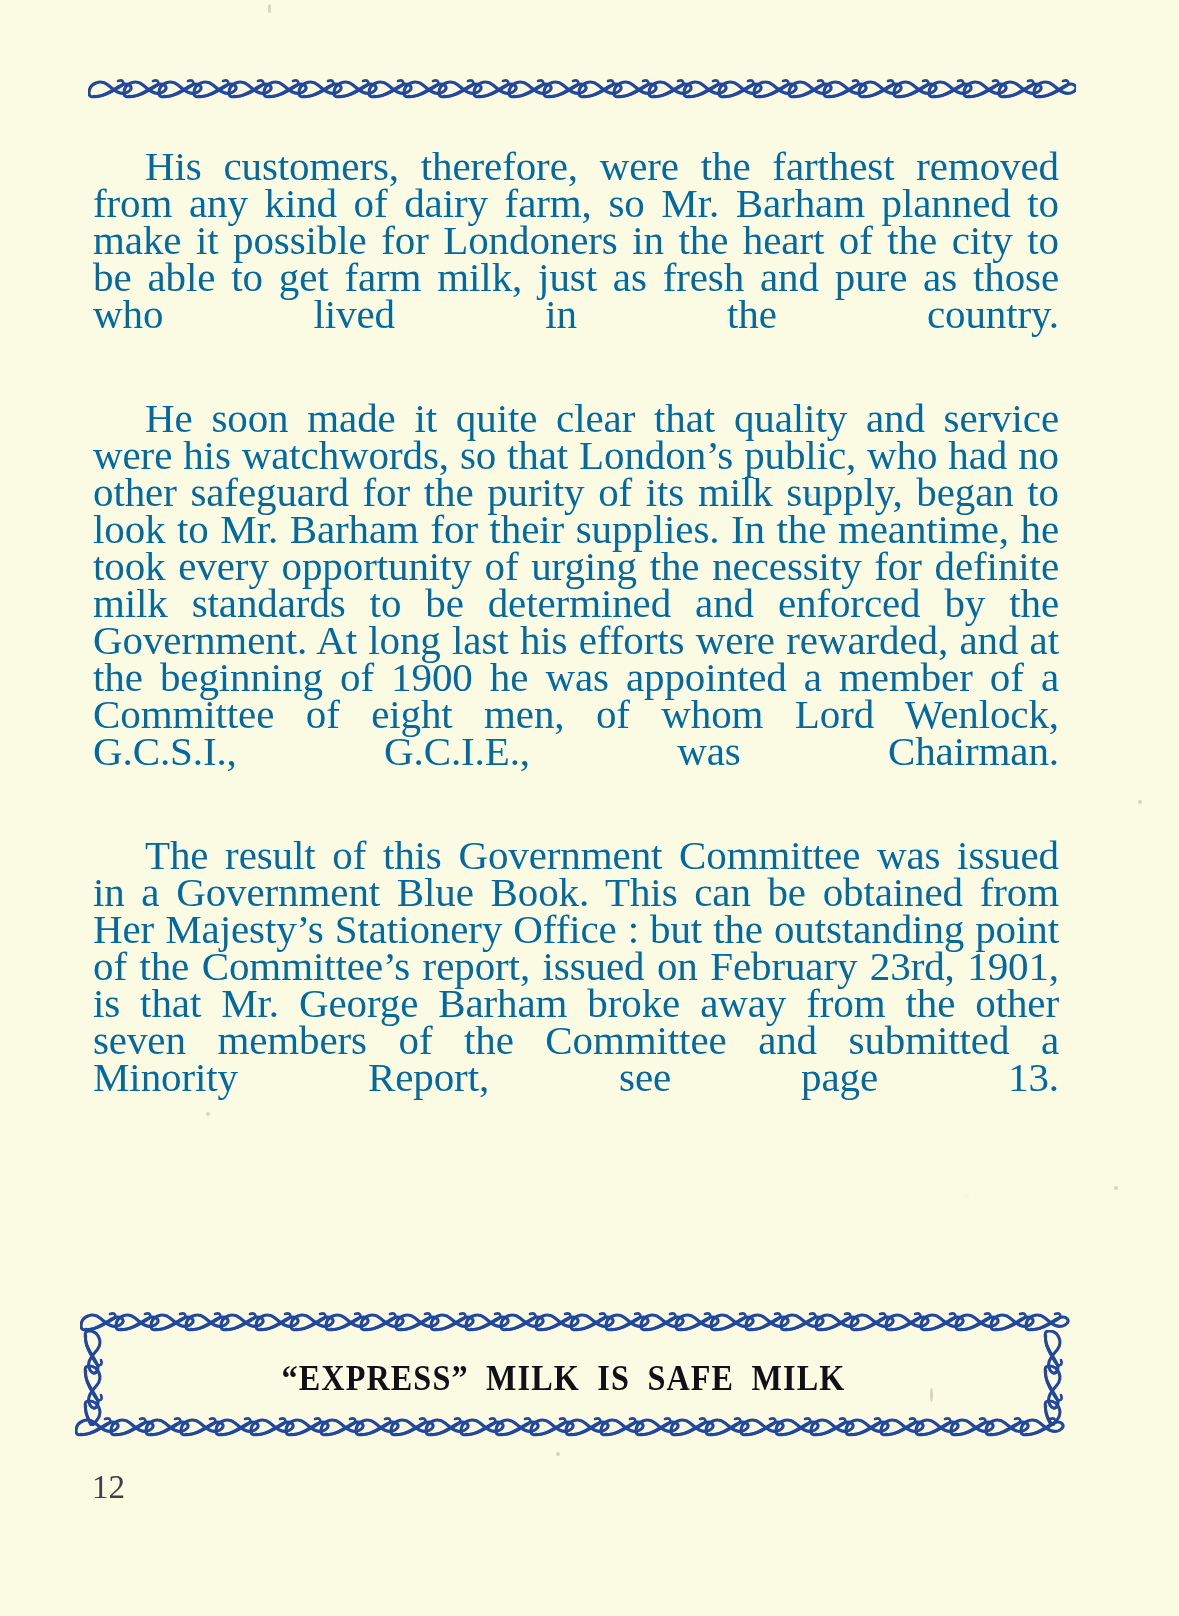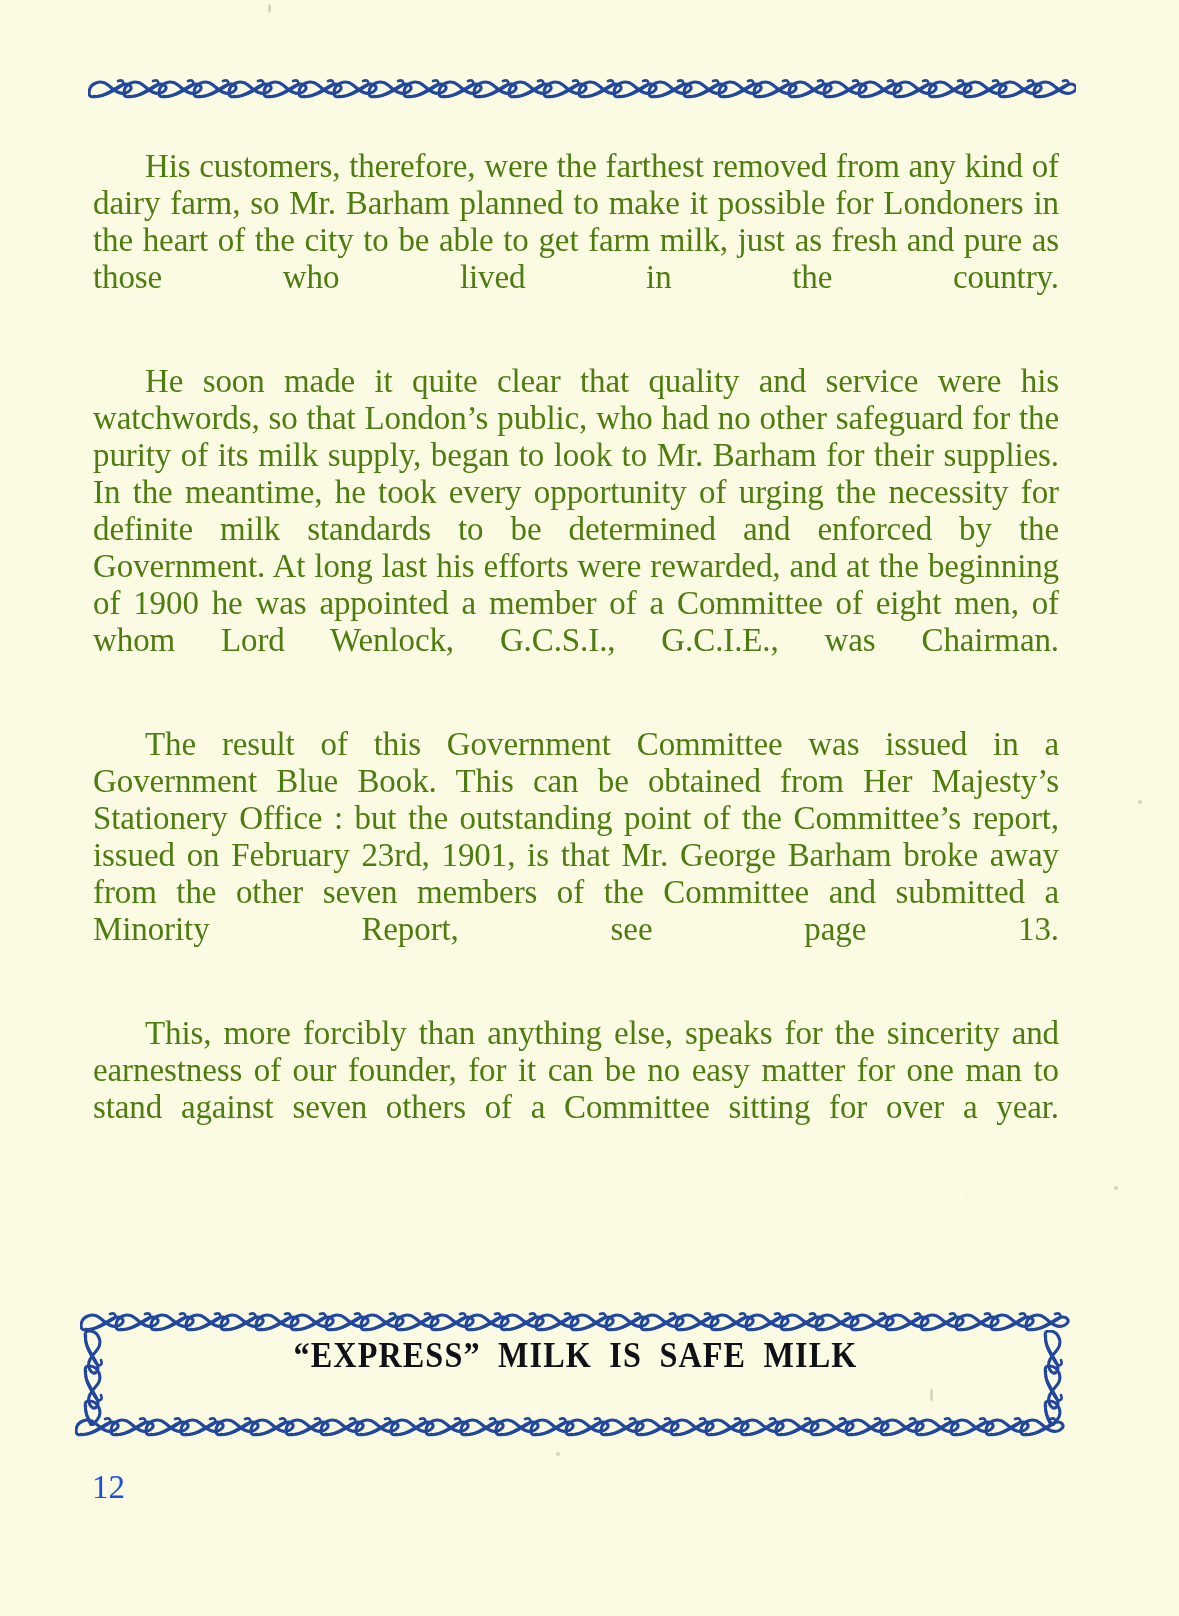--- a/index.html
+++ b/index.html
@@ -58,43 +58,43 @@
     position: absolute;
     left: 93px;
     top: 148px;
     width: 966px;
   }
 
   .para {
     margin: 0 0 30px 0;
     text-align: justify;
     text-justify: inter-word;
-    font-size: 33px;
+    font-size: 41px;
     line-height: 37px;
     text-indent: 52px;
     letter-spacing: -0.1px;
     word-spacing: 0.5px;
-    color: #4d7c0f;
+    color: #0369a1;
   }
   .para:last-child { margin-bottom: 0; }
   .para::after {
     content: "";
     display: inline-block;
     width: 100%;
   }
 
   
   .slogan-panel {
     position: absolute;
-    left: 80px;
+    left: 68px;
     top: 1336px;
     width: 990px;
     height: 86px;
     display: flex;
-    align-items: flex-start;
+    align-items: center;
     justify-content: center;
   }
   .slogan {
     font-family: "Liberation Serif", "DejaVu Serif", serif;
     font-weight: 700;
     font-size: 35px;
     letter-spacing: 1.2px;
     word-spacing: 9px;
     color: #101118;
     transform: scaleX(0.92);
@@ -102,21 +102,21 @@
     white-space: nowrap;
   }
 
   
   .folio {
     position: absolute;
     left: 92px;
     top: 1468px;
     font-size: 33px;
     line-height: 38px;
-    color: #1d4ed8;
+    color: #404040;
   }
 
   
   .speck {
     position: absolute;
     background: #b9b49a;
     border-radius: 50%;
     opacity: 0.55;
     pointer-events: none;
   }
@@ -175,21 +175,20 @@
           <use href="#flourish" x="910"></use>
         <use href="#flourish" x="945"></use>
       </g>
     </svg>
   </div>
 
   <div class="body-text">
     <p class="para">His customers, therefore, were the farthest removed from any kind of dairy farm, so Mr. Barham planned to make it possible for Londoners in the heart of the city to be able to get farm milk, just as fresh and pure as those who lived in the country.</p>
     <p class="para">He soon made it quite clear that quality and service were his watchwords, so that London’s public, who had no other safeguard for the purity of its milk supply, began to look to Mr. Barham for their supplies. In the meantime, he took every opportunity of urging the necessity for definite milk standards to be determined and enforced by the Government. At long last his efforts were rewarded, and at the beginning of 1900 he was appointed a member of a Committee of eight men, of whom Lord Wenlock, G.C.S.I., G.C.I.E., was Chairman.</p>
     <p class="para">The result of this Government Committee was issued in a Government Blue Book. This can be obtained from Her Majesty’s Stationery Office : but the outstanding point of the Committee’s report, issued on February 23rd, 1901, is that Mr. George Barham broke away from the other seven members of the Committee and submitted a Minority Report, see page 13.</p>
-    <p class="para">This, more forcibly than anything else, speaks for the sincerity and earnestness of our founder, for it can be no easy matter for one man to stand against seven others of a Committee sitting for over a year.</p>
   </div>
 
   <div class="rule rule-foot-1">
     <svg width="990" height="34" viewBox="0 0 990 34" xmlns="http://www.w3.org/2000/svg" aria-hidden="true">
       <g>
         <use href="#flourish" x="0"></use>
           <use href="#flourish" x="35"></use>
           <use href="#flourish" x="70"></use>
         <use href="#flourish" x="105"></use>
           <use href="#flourish" x="140"></use>

